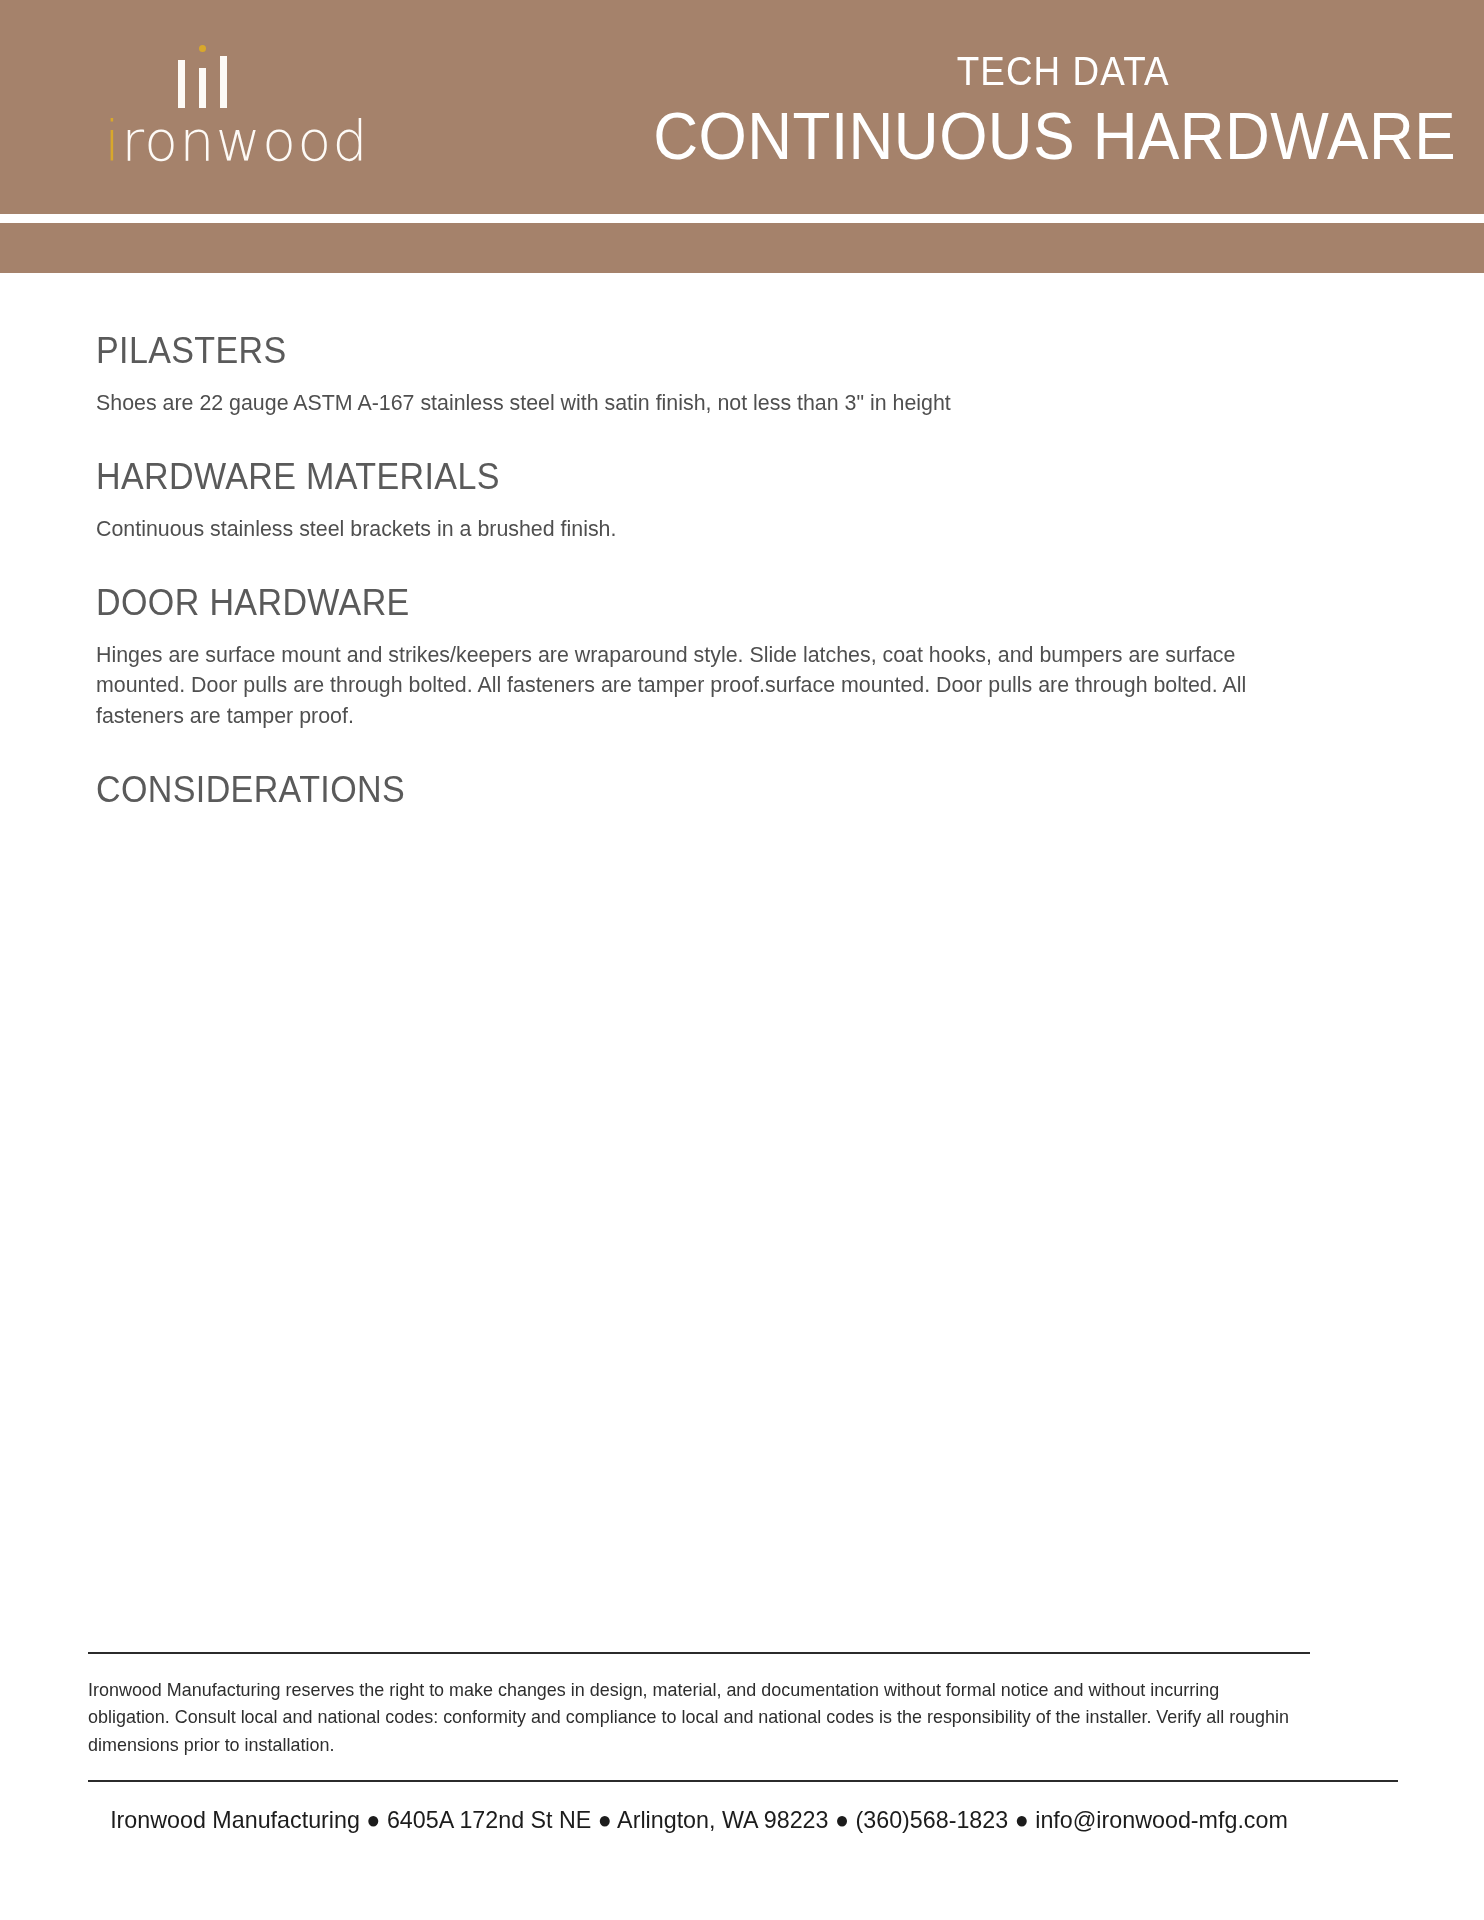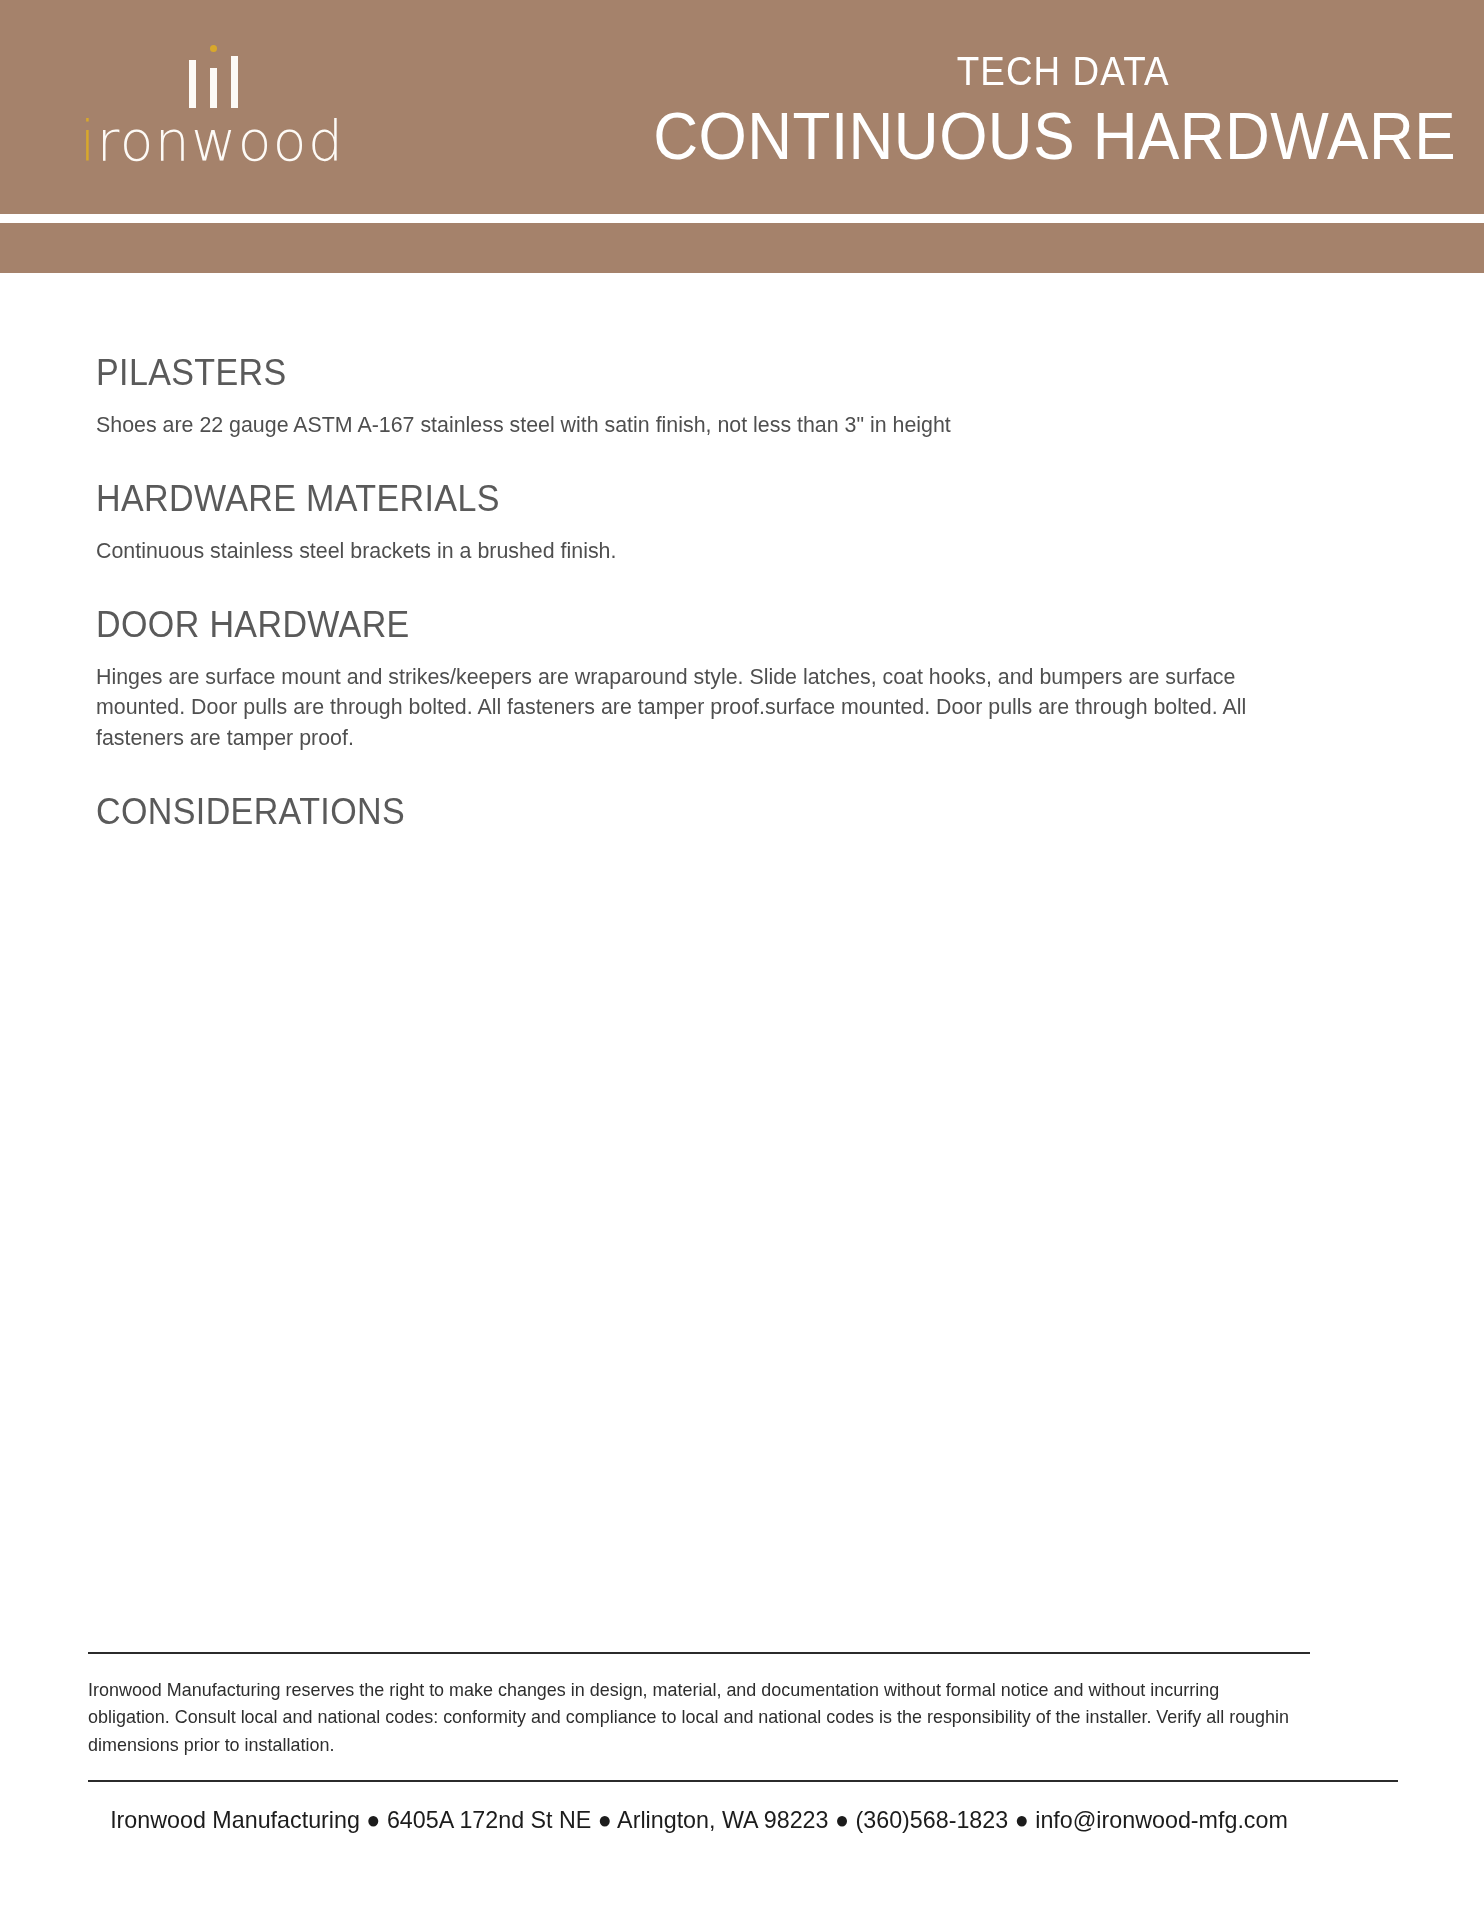--- a/index.html
+++ b/index.html
@@ -21,21 +21,21 @@
     position:absolute; left:0; top:214px; width:1484px; height:9px;
     background:#ffffff;
   }
   .header-band2 {
     position:absolute; left:0; top:223px; width:1484px; height:50px;
     background:#a5826b;
   }
 
   
   .logo-wrap {
-    position:absolute; left:80px; top:46px; width:300px; height:130px;
+    position:absolute; left:69px; top:46px; width:300px; height:130px;text-align:right;
   }
   .logo-mark {
     position:relative; width:60px; height:62px; margin:0 auto 6px 105px;
   }
   .logo-bar {
     position:absolute; bottom:0; width:7px; background:#fdfaf6;
   }
   .logo-bar.b1 { left:4px;  height:48px; }
   .logo-bar.b2 { left:25px; height:40px; }
   .logo-bar.b3 { left:46px; height:52px; }
@@ -74,21 +74,21 @@
     letter-spacing:0.5px;
     line-height:1.18;
     transform:scaleX(0.94);
     transform-origin:right center;
     white-space:nowrap;
     margin-top:4px;
   }
 
   
   .content {
-    position:absolute; left:96px; top:330px; width:1300px;margin-top:22px;
+    position:absolute; left:96px; top:330px; width:1300px;
   }
   .section { margin-bottom:38px; }
   h2.sec-head {
     font-family:"Liberation Sans", sans-serif;
     font-weight:400;
     font-size:37px;
     letter-spacing:0.4px;
     color:#5a5a5a;
     transform:scaleX(0.92);
     transform-origin:left center;

